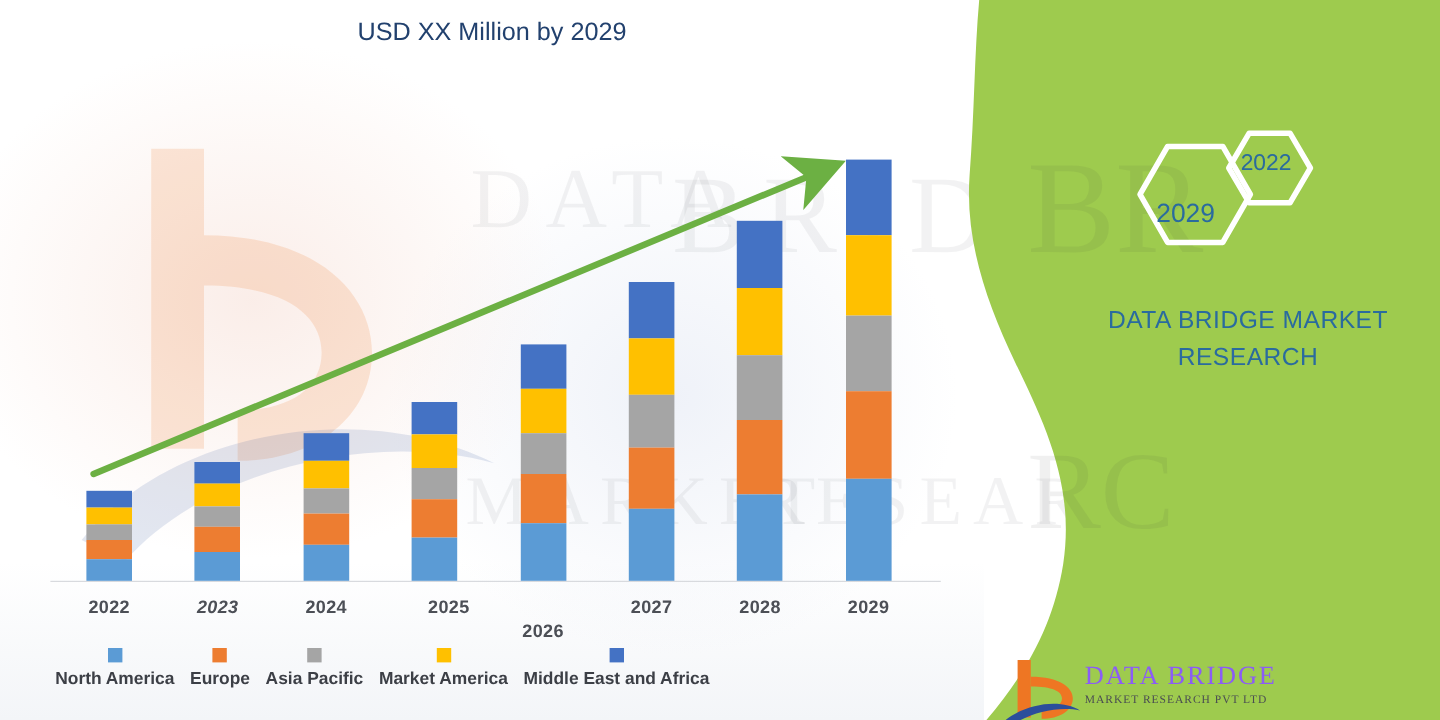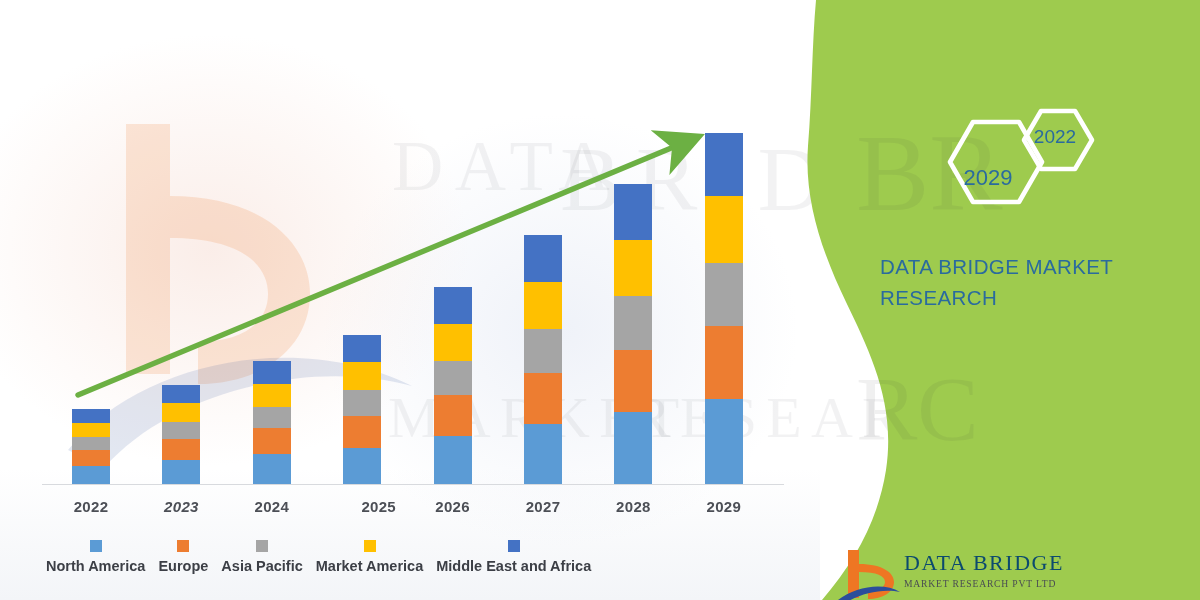--- a/index.html
+++ b/index.html
@@ -82,30 +82,30 @@
     position:absolute;left:800px;top:2px;width:400px;text-align:center;
     font-size:19px;color:#ffffff;font-weight:400;letter-spacing:.01em;
   }
   .hexwrap{position:absolute;left:920px;top:92px;width:200px;height:140px;}
   .hex-num{
     position:absolute;color:#2a6b9e;font-weight:400;text-align:center;
   }
   .hex-2029{left:938px;top:165px;width:100px;font-size:22px;}
   .hex-2022{left:1010px;top:126px;width:90px;font-size:19px;}
   .brand{
-    position:absolute;left:880px;top:252px;width:320px;text-align:left;
+    position:absolute;left:880px;top:252px;width:320px;text-align:center;
     font-size:20.5px;color:#2a6b9e;line-height:1.5;letter-spacing:.02em;
   }
   .brand .b2{display:block;}
 
   
   .logo{position:absolute;left:838px;top:548px;width:330px;height:60px;}
   .logo-mark{position:absolute;left:0;top:0;width:62px;height:56px;}
   .logo-txt{
-    position:absolute;left:66px;top:2px;font-size:22px;color:#0c4a6e;
+    position:absolute;left:66px;top:2px;font-size:22px;color:#8b5cf6;
     letter-spacing:.07em;font-family:"Liberation Serif", serif;
   }
   .logo-sub{
     position:absolute;left:66px;top:30px;font-size:9.6px;color:#4a4d52;
     letter-spacing:.085em;font-family:"Liberation Serif", serif;
   }
 </style>
 </head>
 <body>
 
@@ -120,20 +120,21 @@
   <svg class="wm-swoosh" viewBox="0 0 360 190">
     <path d="M8 150 C80 60 240 30 352 86 C250 58 110 92 44 168 Z" fill="#2B4E9B"></path>
   </svg>
 
   <div class="wm-text wm-data">DATA</div>
   <div class="wm-text wm-bridge">BRIDGE</div>
   <div class="wm-text wm-market">MARKET</div>
   <div class="wm-text wm-research">RESEARCH</div>
 
   <div class="title">
+    <span class="l2">USD XX Million by 2029</span>
   </div>
 
   <div class="plot">
     <div class="axis-line"></div>
     <div id="bars">
         <div class="bar" style="left: 72px;">
           <div class="seg" title="Middle East and Africa 2022" style="height: 14.04px; background: rgb(68, 114, 196);"></div>
           <div class="seg" title="South America 2022" style="height: 14.04px; background: rgb(255, 192, 0);"></div>
           <div class="seg" title="Asia Pacific 2022" style="height: 12.987px; background: rgb(165, 165, 165);"></div>
           <div class="seg" title="Europe 2022" style="height: 16.146px; background: rgb(237, 125, 49);"></div>
@@ -186,22 +187,22 @@
           <div class="seg" title="South America 2029" style="height: 66.69px; background: rgb(255, 192, 0);"></div>
           <div class="seg" title="Asia Pacific 2029" style="height: 63.882px; background: rgb(165, 165, 165);"></div>
           <div class="seg" title="Europe 2029" style="height: 73.008px; background: rgb(237, 125, 49);"></div>
           <div class="seg" title="North America 2029" style="height: 84.591px; background: rgb(91, 155, 213);"></div>
         </div>
       </div>
     <div id="ticks">
         <div class="tick" style="left: 51px;">2022</div>
         <div class="tick" style="left: 141.4px; font-style: italic;">2023</div>
         <div class="tick" style="left: 231.8px;">2024</div>
-        <div class="tick" style="left: 316px; text-align: right;">2025</div>
-        <div class="tick" style="left: 412.6px;">2026</div>
+        <div class="tick" style="left: 334px;">2025</div>
+        <div class="tick" style="left: 412.6px; margin-top: 20px;">2026</div>
         <div class="tick" style="left: 503px;">2027</div>
         <div class="tick" style="left: 593.4px;">2028</div>
         <div class="tick" style="left: 683.8px;">2029</div>
       </div>
 
     <svg class="arrow" viewBox="0 0 820 600">
       <defs>
         <marker id="ah" markerWidth="9" markerHeight="9" refX="3.2" refY="4.5" orient="auto">
           <path d="M0,0 L9,4.5 L0,9 L2.4,4.5 Z" fill="#6CB043"></path>
         </marker>

